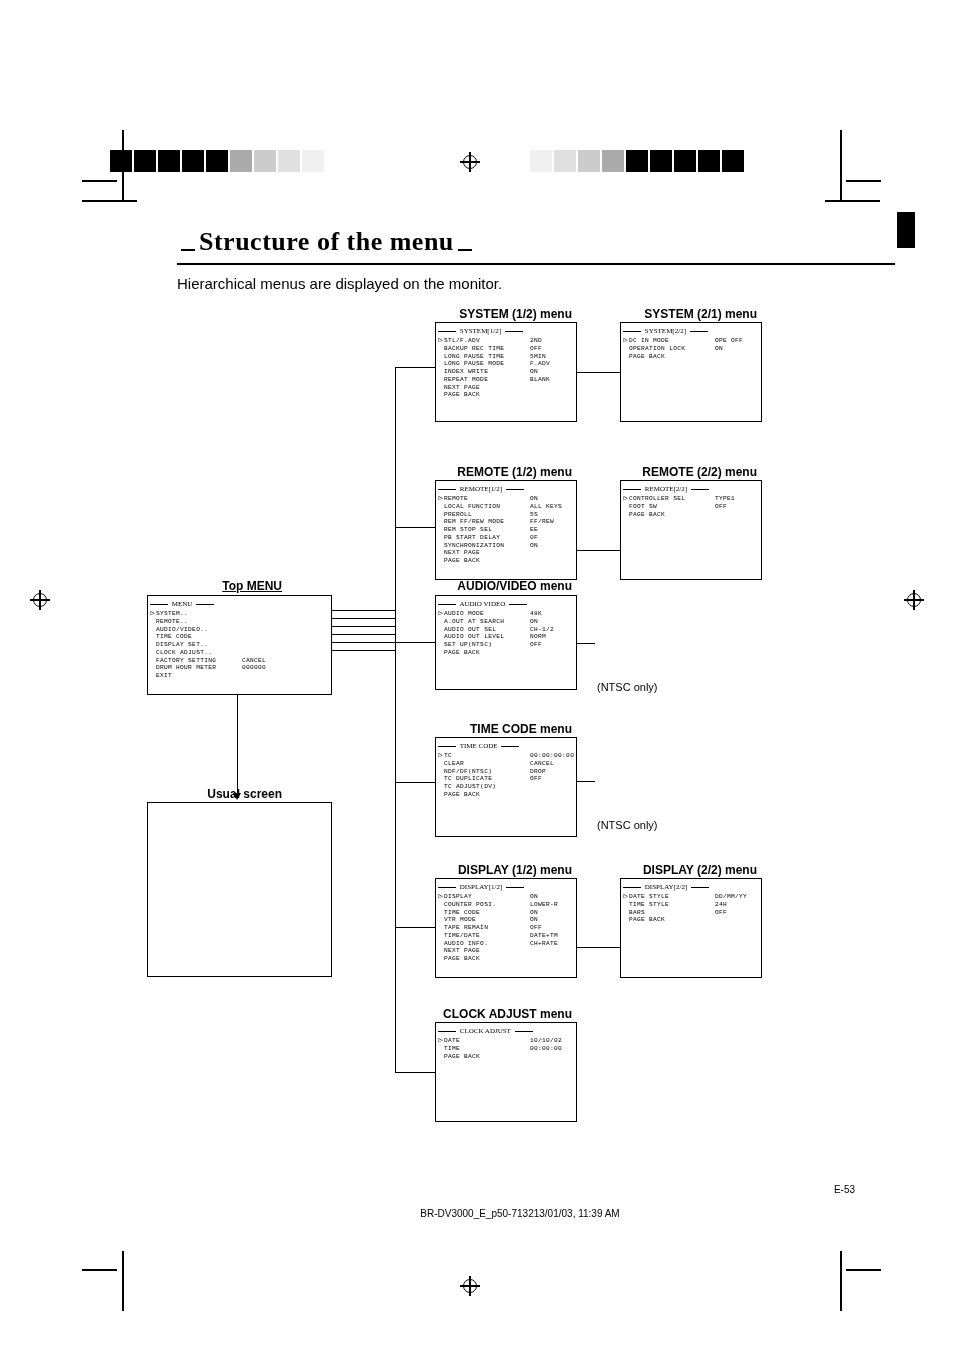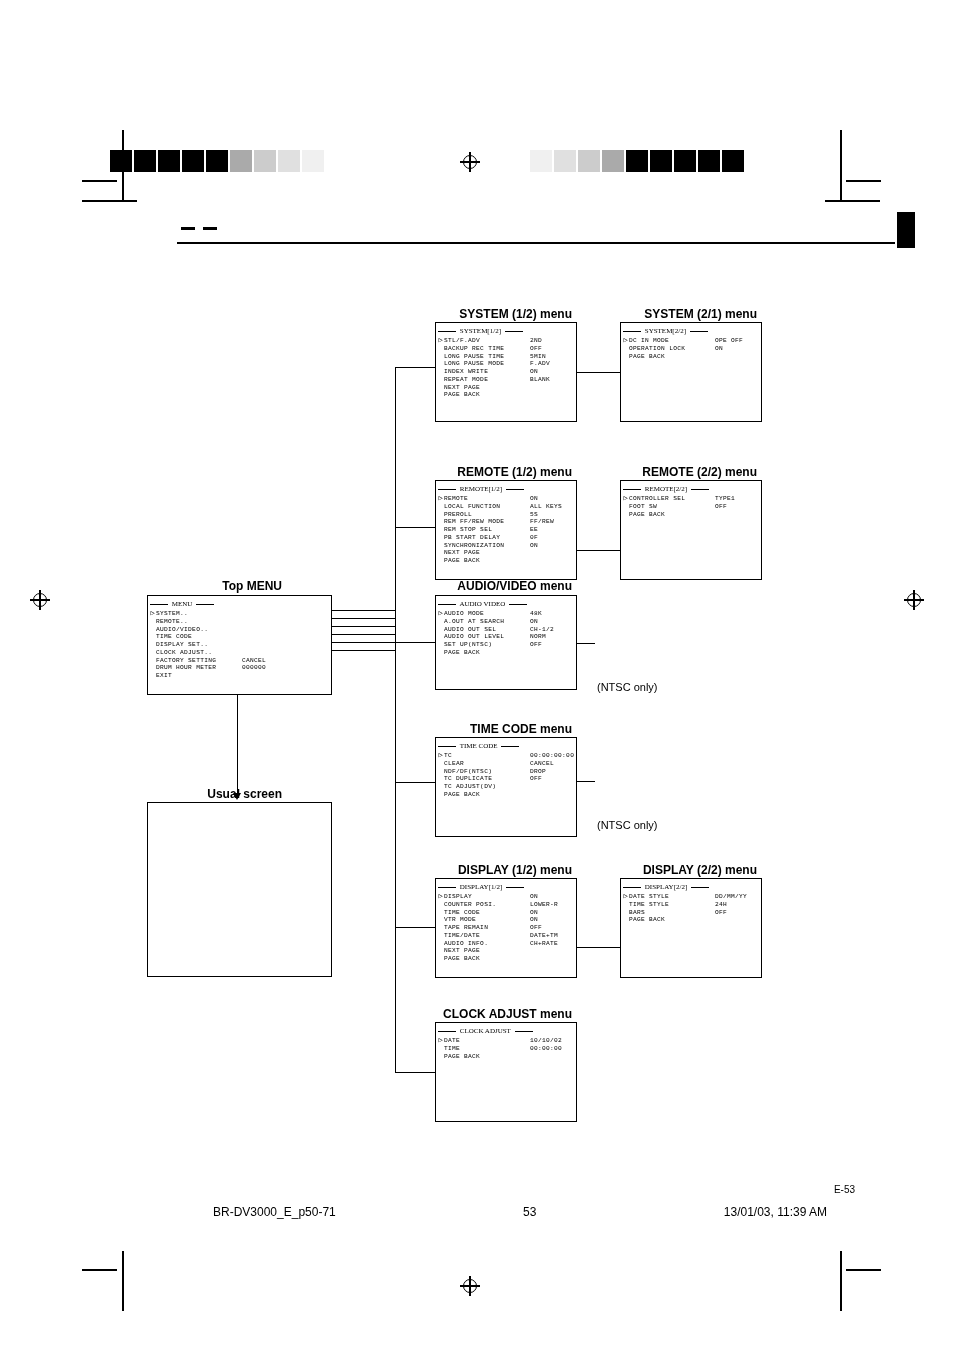--- a/index.html
+++ b/index.html
@@ -31,21 +31,21 @@
   .menu-box.short { height: 95px; }
   .menu-title-wrap { text-align: left; padding-top: 4px; font-family: Liberation Serif, serif; font-size: 7px; letter-spacing: 0px; white-space: nowrap; }
   .menu-title-wrap .tline { display: inline-block; width: 18px; height: 1px; background: #000; vertical-align: middle; margin: 0 2px; }
   .menu-rows { padding: 2px 5px 0 8px; font-family: "Courier New", monospace; font-size: 6.2px; letter-spacing: 0.3px; line-height: 1.25; }
   .menu-row { display: flex; white-space: nowrap; }
   .mr-label { flex: 0 0 86px; }
   .mr-val { }
   .cursor { position: absolute; left: 2.5px; font-family: "Courier New", monospace; font-size: 7px; }
   .note { position: absolute; font-size: 11px; margin-top: 44px; }
   .pagenum { position: absolute; right: 60px; bottom: 42px; font-size: 10px; }
-  .footer { position: absolute; left: 42px; bottom: 18px; width: 650px; font-size: 12px; display: flex; justify-content: space-between; padding-left: 36px; }
+  .footer { position: absolute; left: 42px; bottom: 18px; width: 650px; font-size: 10px; display: flex; justify-content: center; padding-left: 36px; }
   .hline { position: absolute; height: 1px; background: #000; }
   .vline { position: absolute; width: 1px; background: #000; }
   .arrow-down { position: absolute; width: 0; height: 0; border-left: 4px solid transparent; border-right: 4px solid transparent; border-top: 7px solid #000; }
   .top-menu-box .menu-rows { font-size: 6.2px; }
   .big-box { position: absolute; border: 1px solid #000; background: #fff; width: 230px; height: 175px; }
 </style>
 </head>
 <body>
 
 <div class="reg-h" style="left:110px; top:150px;">
@@ -84,26 +84,28 @@
     <div class="ch" style="left:6px; top:50px; width:35px;"></div>
   <div class="ch" style="left:-15px; top:70px; width:55px;"></div>
 </div>
 
 <div class="page">
   <div class="edge-tab"></div>
 
   <div class="content">
     <div class="title-row">
       <span class="dash"></span>
+      <span class="title-sub">Structure of the menu</span>
       <span class="dash"></span>
     </div>
+    <div class="intro">Hierarchical menus are displayed on the monitor.</div>
 
     <div class="diagram">
 
-      <div class="menu-label" style="left:25px; top:272px; width:80px;">Top MENU</div>
+      <div class="menu-label" style="left:25px; top:272px; width:80px;text-decoration:underline;">Top MENU</div>
       <div class="menu-box top-menu-box" style="left:-30px; top:288px; width:185px;">
         <div class="cursor" style="top:13px;">▷</div>
         <div class="menu-title-wrap"><span class="tline"></span> <span>MENU</span> <span class="tline"></span></div>
         <div class="menu-rows">
             <div class="menu-row">
               <span class="mr-label">SYSTEM..</span>
               <span class="mr-val"></span>
             </div>
             <div class="menu-row">
               <span class="mr-label">REMOTE..</span>
@@ -453,21 +455,21 @@
       <div class="hline" style="left:400px; top:474px; width:18px;"></div>
 
       <div class="vline" style="left:218px; top:303px; height:40px;"></div>
 
     </div>
   </div>
 
   <div class="pagenum">E-53</div>
   <div class="footer">
     <span>BR-DV3000_E_p50-71</span>
-    <span>53</span>
+    <span>32</span>
     <span>13/01/03, 11:39 AM</span>
   </div>
 </div>
 
 <div class="corner" style="left:82px; bottom:40px;">
   <div class="cv" style="left:40px; bottom:0; top:auto; height:60px;"></div>
   <div class="ch" style="left:0; bottom:40px; top:auto; width:35px;"></div>
 </div>
 <div class="corner" style="left:840px; bottom:40px;">
   <div class="cv" style="left:0; bottom:0; top:auto; height:60px;"></div>

